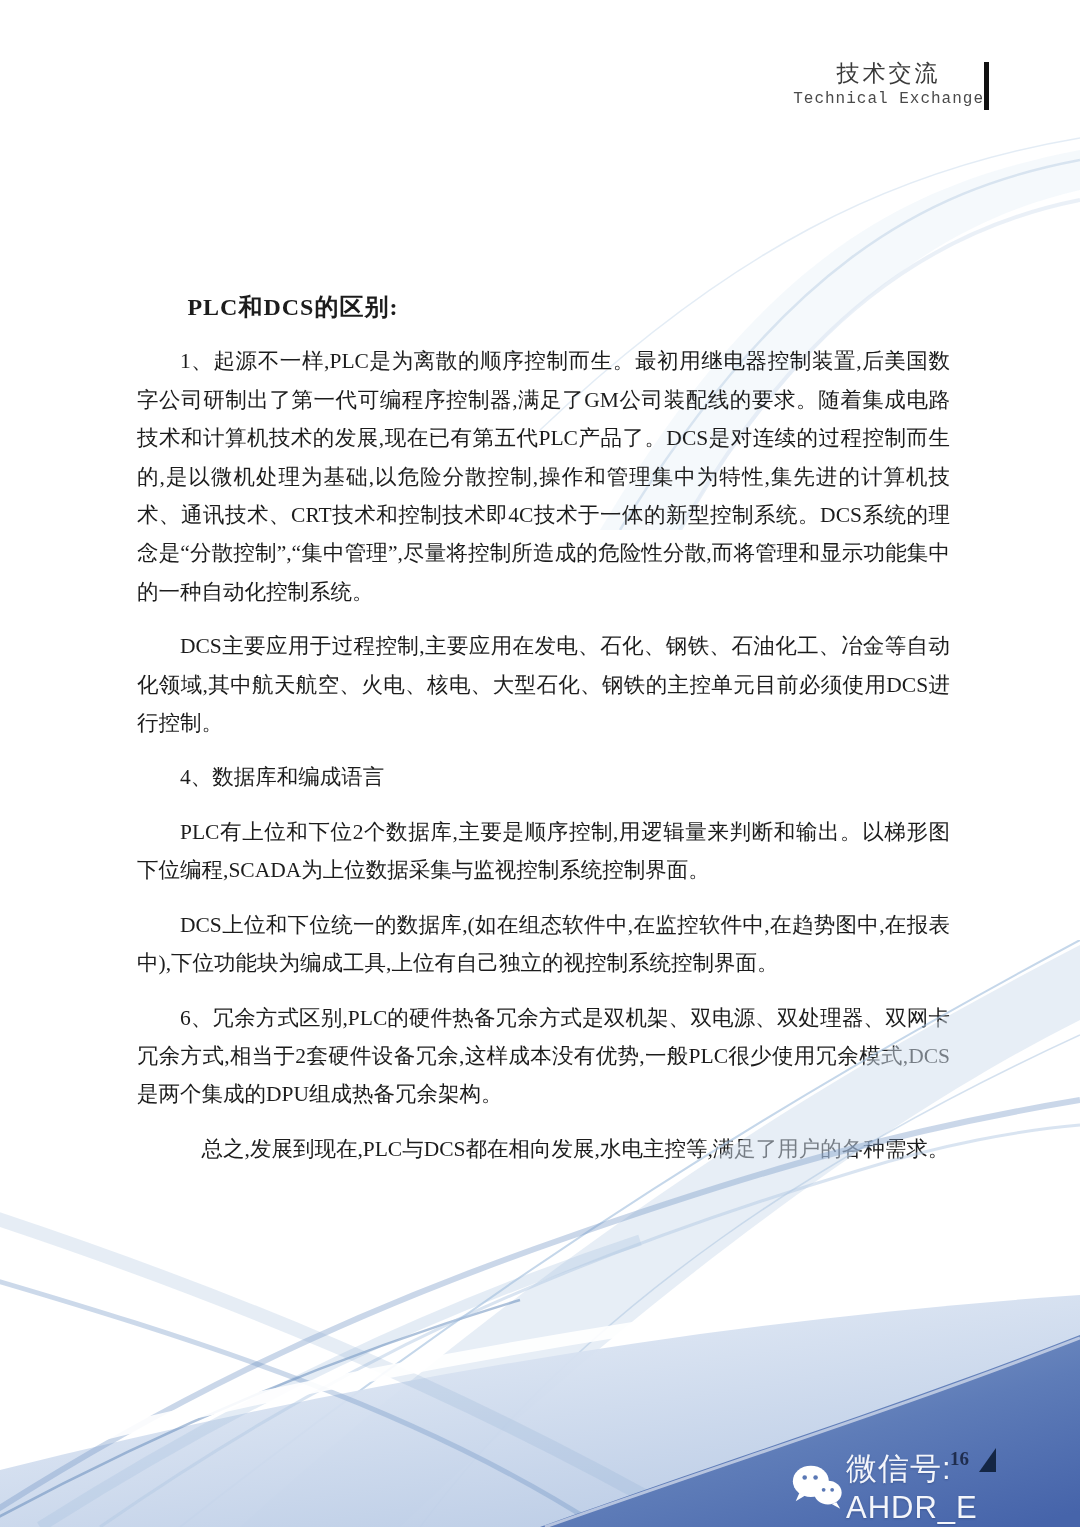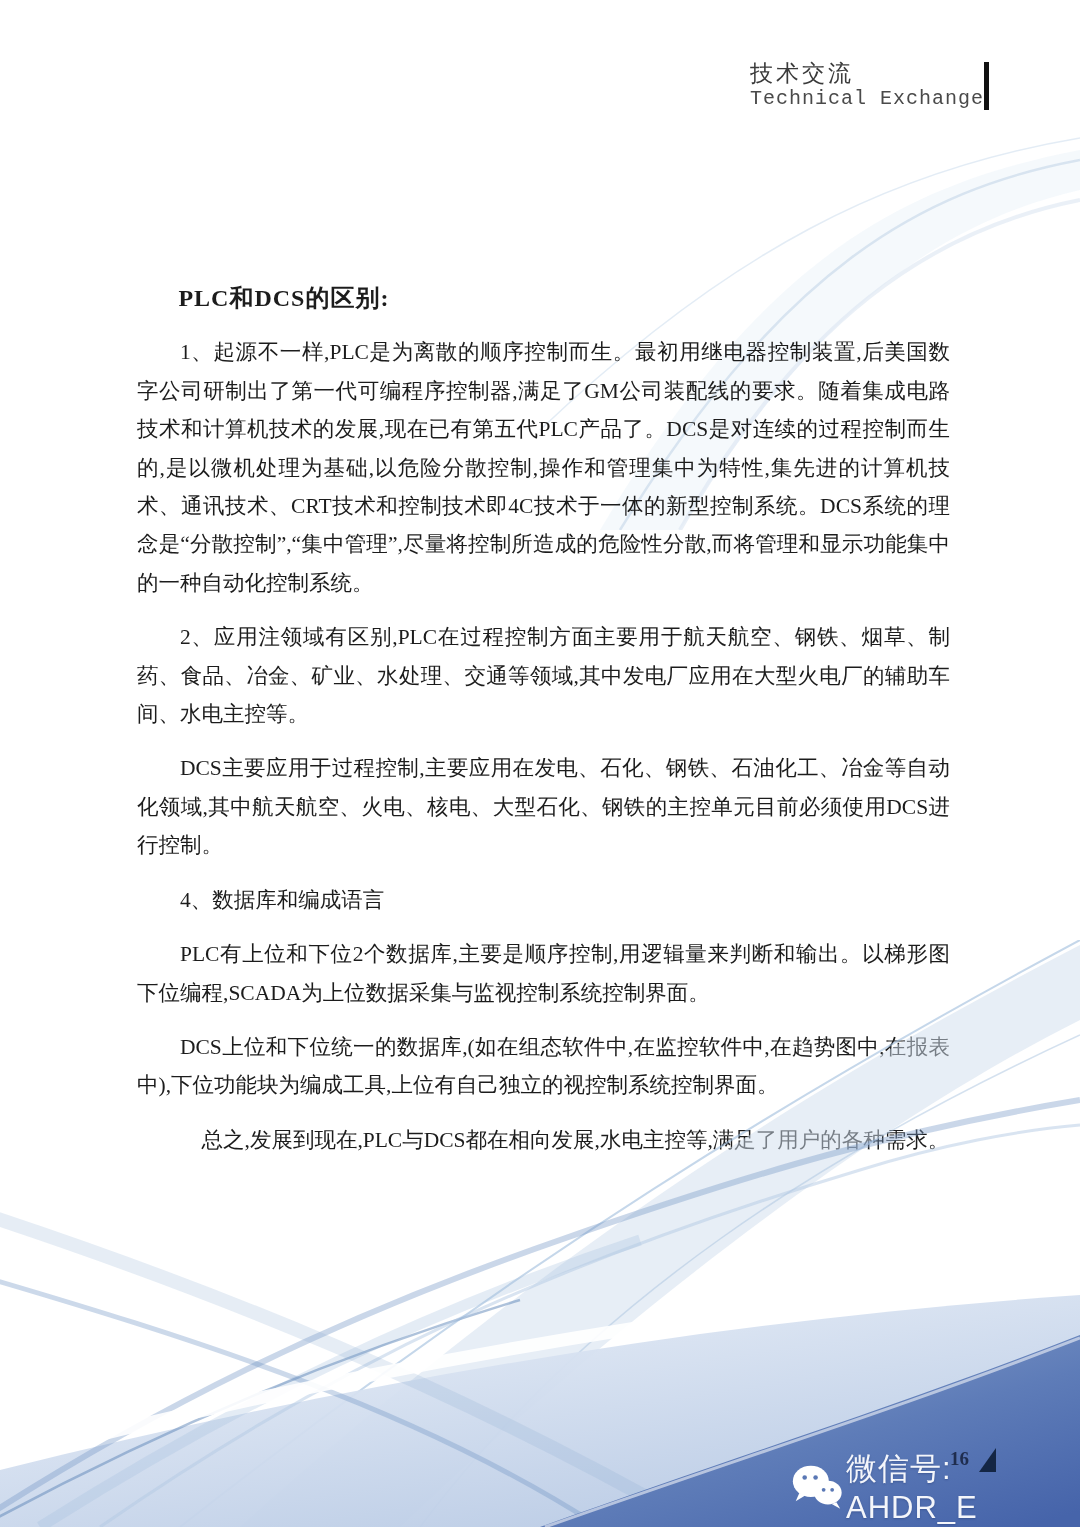--- a/index.html
+++ b/index.html
@@ -7,44 +7,44 @@
     position:relative;
     width:1080px;height:1527px;
     background:#ffffff;
     overflow:hidden;
     font-family:"Liberation Serif", serif;
   }
 
   
   .header{
     position:absolute;top:60px;right:96px;
-    text-align:left;color:#3c3c3c;
+    text-align:center;color:#3c3c3c;
   }
   .header-zh{
     font-size:23px;letter-spacing:3px;color:#3a3a3a;
     line-height:28px;
   }
   .header-en{
     font-family:"Liberation Mono", monospace;
-    font-size:20px;letter-spacing:1px;color:#4a4a4a;
+    font-size:16px;letter-spacing:1px;color:#4a4a4a;
     line-height:22px;
   }
   .header-bar{
     position:absolute;left:984px;top:62px;
     width:5px;height:48px;background:#111111;
   }
 
   
   .article{
     position:absolute;left:121px;top:272px;width:845px;
     font-size:21.5px;line-height:38.4px;color:#1c1c1c;
     text-align:justify;
   }
   .article-title{
-    margin:7px;font-weight:bold;font-size:24px;
+    margin:16px;font-weight:bold;font-size:24px;
     text-indent:2.1em;letter-spacing:1px;
   }
   .para{margin:16px;text-indent:2em;}
   .para.indent-large{text-indent:3em;}
 
   
   .top-swirl{
     position:absolute;left:500px;top:130px;width:580px;height:400px;
     pointer-events:none;
   }
@@ -91,25 +91,25 @@
     <path d="M580,20 C400,55 260,130 100,400 L180,400 C320,170 450,90 580,60 Z" fill="#e9f1f8" opacity="0.45"></path>
     <path d="M580,30 C420,60 280,140 120,400" stroke="#c8d9ea" stroke-width="2.5" fill="none" opacity="0.65"></path>
     <path d="M580,70 C430,100 300,190 180,400" stroke="#d8e4f0" stroke-width="4" fill="none" opacity="0.55"></path>
     <path d="M580,8 C390,40 230,120 40,300" stroke="#d0dfee" stroke-width="1.5" fill="none" opacity="0.6"></path>
   </svg>
 
   <div class="article">
     <p class="article-title">PLC和DCS的区别:</p>
     <div id="paragraphs">
         <p class="para">1、起源不一样,PLC是为离散的顺序控制而生。最初用继电器控制装置,后美国数字公司研制出了第一代可编程序控制器,满足了GM公司装配线的要求。随着集成电路技术和计算机技术的发展,现在已有第五代PLC产品了。DCS是对连续的过程控制而生的,是以微机处理为基础,以危险分散控制,操作和管理集中为特性,集先进的计算机技术、通讯技术、CRT技术和控制技术即4C技术于一体的新型控制系统。DCS系统的理念是“分散控制”,“集中管理”,尽量将控制所造成的危险性分散,而将管理和显示功能集中的一种自动化控制系统。</p>
-        <p class="para">2、应用注领域有区别,PLC在过程控制方面主要用于航天航空、钢铁、烟草、制药、食品、冶金、矿业、水处理、交通等领域,其中发电厂应用在大型火电厂的辅助车间、水电主控等。</p>
         <p class="para">DCS主要应用于过程控制,主要应用在发电、石化、钢铁、石油化工、冶金等自动化领域,其中航天航空、火电、核电、大型石化、钢铁的主控单元目前必须使用DCS进行控制。</p>
         <p class="para">4、数据库和编成语言</p>
         <p class="para">PLC有上位和下位2个数据库,主要是顺序控制,用逻辑量来判断和输出。以梯形图下位编程,SCADA为上位数据采集与监视控制系统控制界面。</p>
         <p class="para">DCS上位和下位统一的数据库,(如在组态软件中,在监控软件中,在趋势图中,在报表中),下位功能块为编成工具,上位有自己独立的视控制系统控制界面。</p>
+        <p class="para">6、冗余方式区别,PLC的硬件热备冗余方式是双机架、双电源、双处理器、双网卡冗余方式,相当于2套硬件设备冗余,这样成本没有优势,一般PLC很少使用冗余模式,DCS是两个集成的DPU组成热备冗余架构。</p>
         <p class="para indent-large">总之,发展到现在,PLC与DCS都在相向发展,水电主控等,满足了用户的各种需求。</p>
       </div>
   </div>
 
   <svg class="bottom-waves" viewBox="0 0 1080 587" preserveAspectRatio="none">
     <defs>
       <linearGradient id="gLight" x1="0" y1="0" x2="0.7" y2="1">
         <stop offset="0" stop-color="#eef3fa"></stop>
         <stop offset="1" stop-color="#b7c9e4"></stop>
       </linearGradient>

